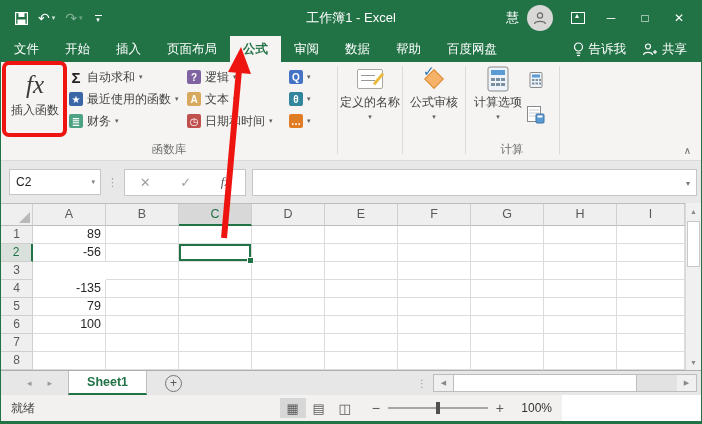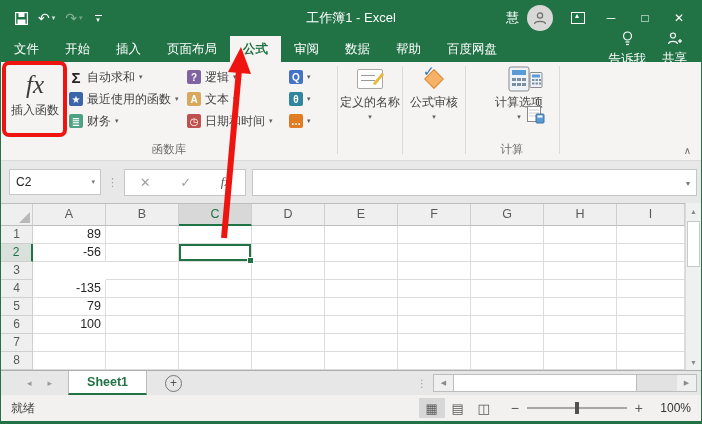--- a/index.html
+++ b/index.html
@@ -25,21 +25,21 @@
   .ribbon-opts { width:14px; height:12px; border:1px solid #fff; position:relative; }
   .ribbon-opts::after { content:"▴"; position:absolute; left:3px; top:-2px; font-size:8px; color:#fff; }
   .win-btn { font-size:12px; color:#fff; width:16px; text-align:center; }
 
   
   .tabrow { position:absolute; left:0; top:36px; width:700px; height:26px; background:#217346;
             display:flex; align-items:stretch; color:#fff; font-size:12.5px; }
   .tab { display:flex; align-items:center; padding:0 13px; cursor:default; }
   .tab.active { background:#f5f4f2; color:#217346; font-weight:bold; }
   .tabrow-right { margin-left:auto; display:flex; align-items:center; gap:16px; padding-right:14px; }
-  .tab-util { display:flex; align-items:center; gap:5px; font-size:12.5px;flex-direction:column; }
+  .tab-util { display:flex; align-items:center; gap:5px; font-size:12.5px; }
 
   
   .ribbon { position:absolute; left:0; top:62px; width:700px; height:99px; background:#f5f4f2;
             border-bottom:1px solid #dcdad8; font-size:12px; color:#444; }
   .rb-divider { position:absolute; top:4px; width:1px; height:88px; background:#dddbd9; }
   .group-label { position:absolute; bottom:3px; text-align:center; font-size:11.5px; color:#6a6a6a; }
   .fx-btn { position:absolute; left:8px; top:6px; width:52px; height:64px; text-align:center; }
   .fx-glyph { font-family:"Liberation Serif","DejaVu Serif",serif; font-style:italic; font-size:25px; color:#3b3b3b; line-height:34px; }
   .fx-label { font-size:12px; color:#444; }
   .rb-col { position:absolute; top:4px; display:flex; flex-direction:column; }
@@ -106,21 +106,21 @@
                padding:0 18px; border-bottom:2px solid #217346; border-left:1px solid #bdbdbd; border-right:1px solid #bdbdbd; }
   .add-sheet { width:17px; height:17px; border-radius:50%; border:1px solid #767676; color:#555; display:flex;
                align-items:center; justify-content:center; font-size:12px; margin-left:18px; }
   .hs-dots { margin-left:auto; color:#9a9a9a; font-size:10px; line-height:5px; }
   .hscroll { display:flex; align-items:center; width:264px; height:18px; border:1px solid #bdbdbd; background:#e2e2e2; margin:0 4px 0 6px; }
   .hs-btn { width:19px; height:16px; background:#f0f0f0; color:#8a8a8a; font-size:7px; display:flex; align-items:center; justify-content:center; }
   .hs-thumb { width:184px; height:16px; background:#fff; border-left:1px solid #bdbdbd; border-right:1px solid #bdbdbd; }
   .hs-track { flex:1; }
 
   
-  .statusbar { position:absolute; left:0; top:395px; width:700px; height:26px; background:#f2f1f0;
+  .statusbar { position:absolute; left:0; top:395px; width:561px; height:26px; background:#f2f1f0;
                display:flex; align-items:center; font-size:12px; color:#444; }
   .status-mode { padding-left:10px; }
   .status-right { margin-left:auto; display:flex; align-items:center; padding-right:10px; }
   .view-btn { width:26px; height:20px; display:flex; align-items:center; justify-content:center; color:#595959; font-size:13px; }
   .view-btn.sel { background:#d7d7d7; }
   .zoom-out { margin:0 8px 0 14px; color:#595959; font-size:14px; }
   .zoom-track { width:100px; height:2px; background:#a6a6a6; position:relative; }
   .zoom-thumb { position:absolute; left:48px; top:-5px; width:4px; height:12px; background:#505050; }
   .zoom-in { margin:0 10px 0 8px; color:#595959; font-size:14px; }
   .zoom-pct { width:38px; text-align:right; color:#333; }
@@ -280,21 +280,21 @@
         <span class="audit-ico">
           <span class="audit-diamond"></span>
           <span class="audit-check">✓</span>
         </span>
       </span>
       <span>公式审核</span>
       <span class="mini-arrow">▾</span>
     </div>
     <div class="rb-divider" style="left:464px;"></div>
 
-    <div class="big-btn" style="left:489px; width:58px;">
+    <div class="big-btn" style="left:468px; width:58px;">
       <span class="big-ico">
         <svg width="26" height="26" viewBox="0 0 26 26">
           <rect x="3" y="1" width="20" height="24" rx="2" fill="#eef3f9" stroke="#8a8a8a"></rect>
           <rect x="6" y="4" width="14" height="5" fill="#5b9bd5"></rect>
           <g fill="#7b8fa3">
             <rect x="6" y="12" width="4" height="3"></rect>
               <rect x="11" y="12" width="4" height="3"></rect>
               <rect x="16" y="12" width="4" height="3"></rect>
             <rect x="6" y="17" width="4" height="3"></rect>
               <rect x="11" y="17" width="4" height="3"></rect>

